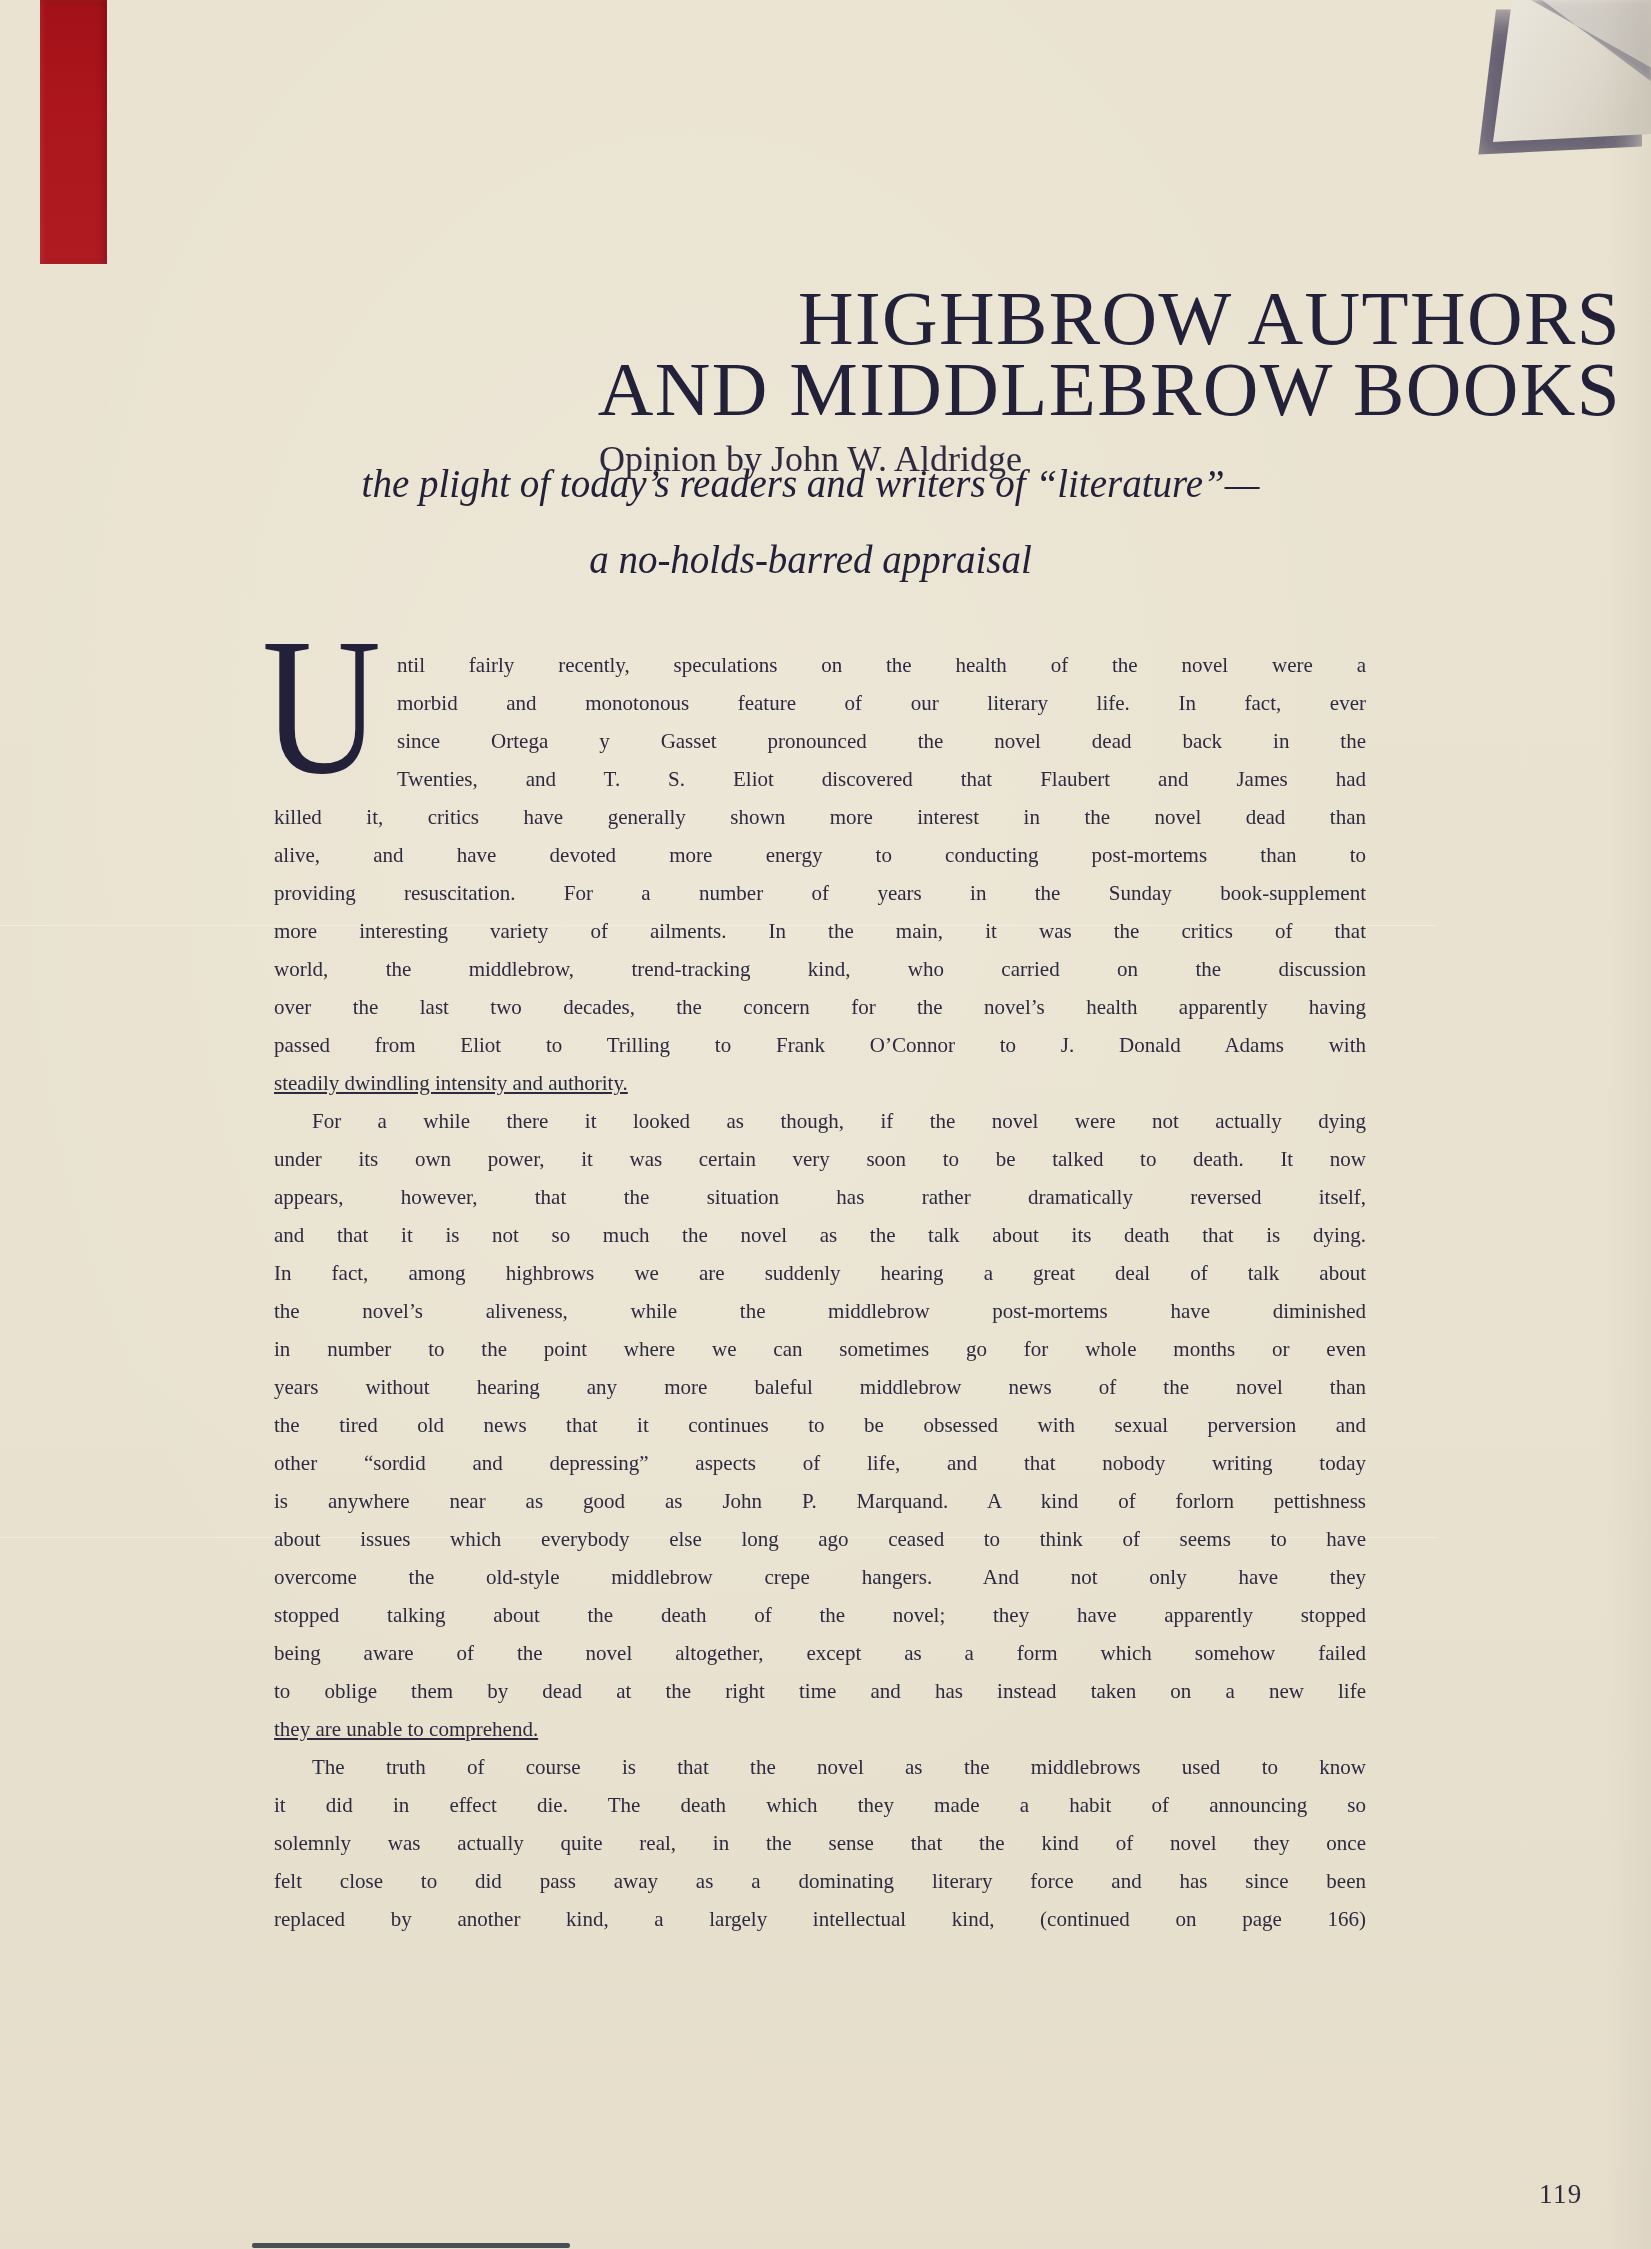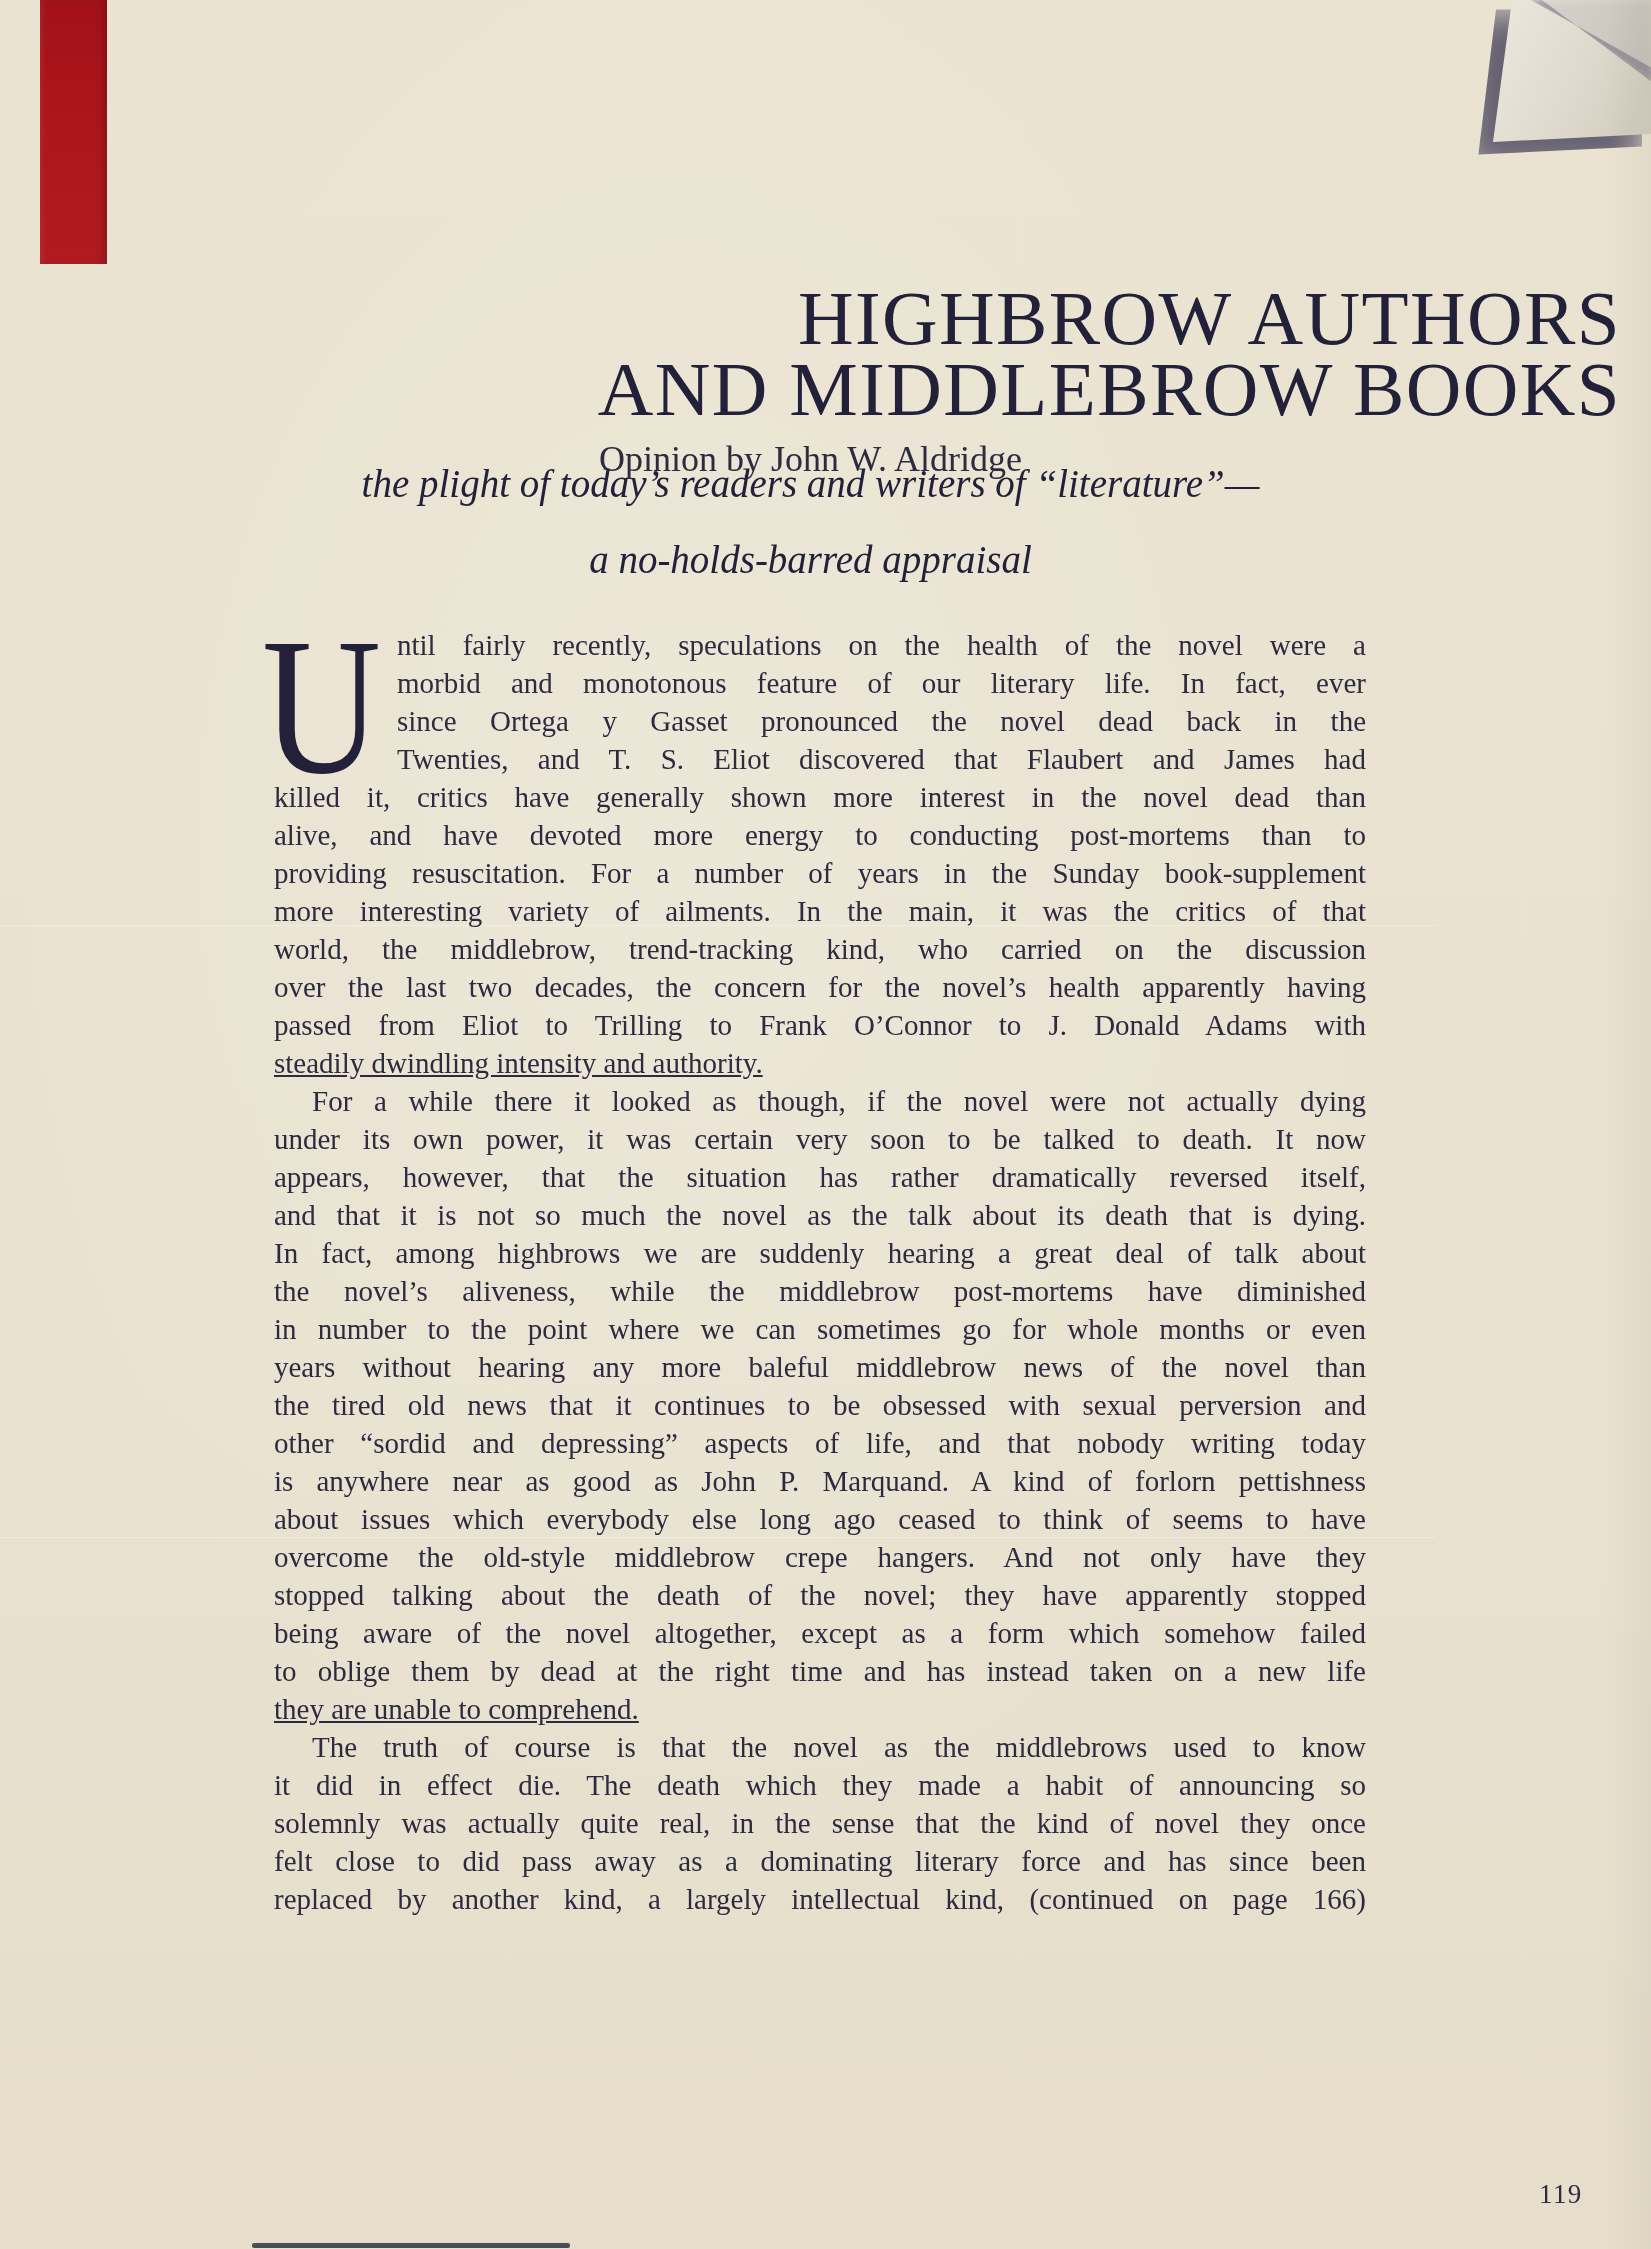--- a/index.html
+++ b/index.html
@@ -94,22 +94,22 @@
   .dropcap {
     position: absolute; left: 262px; top: 610px;
     font-size: 194px; line-height: 1;
     color: var(--title-ink, #232039);
     transform: scaleX(0.85);
     transform-origin: left top;
   }
 
   
   .body-col {
-    position: absolute; left: 274px; top: 626px; width: 1092px;
-    font-size: 29px;
+    position: absolute; left: 274px; top: 646px; width: 1092px;
+    font-size: 21px;
   }
   .line {
     height: 38px; line-height: 38px;
     white-space: normal;
     text-align: justify;
     text-align-last: justify;
     text-justify: inter-word;
   }
   .line.last { text-align-last: left; text-decoration: underline; }
   .line.dc-indent { padding-left: 123px; }

